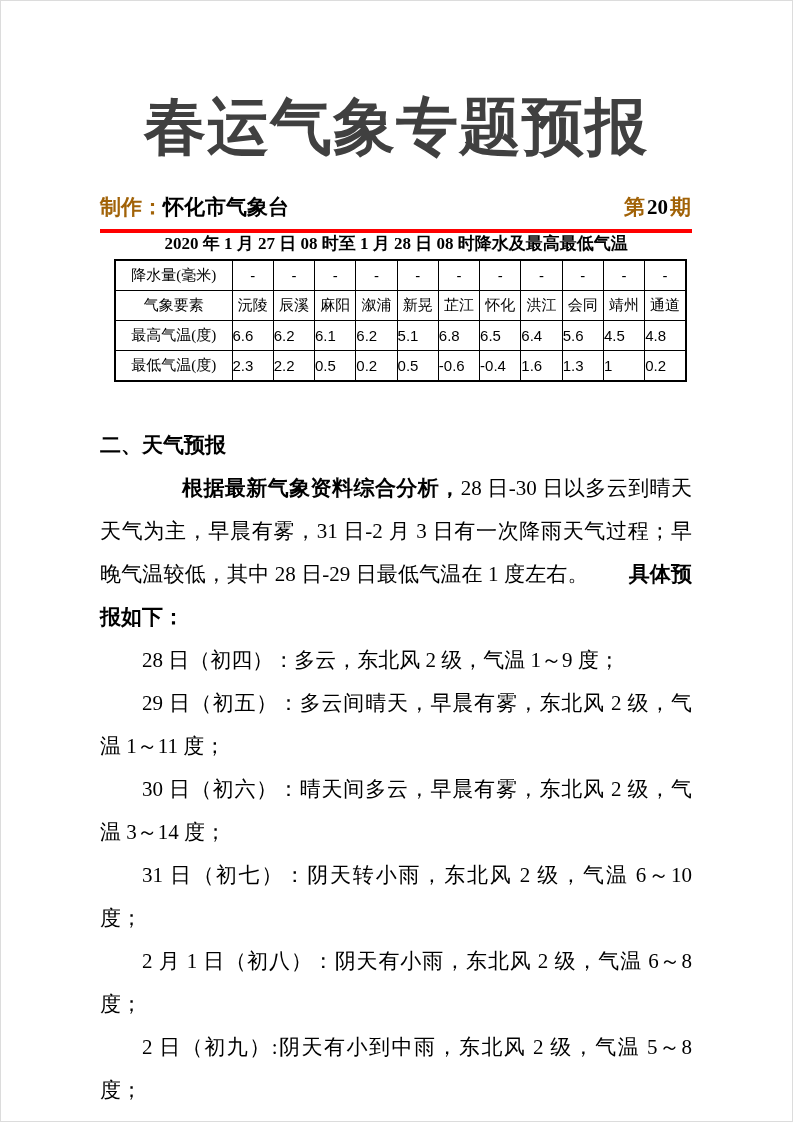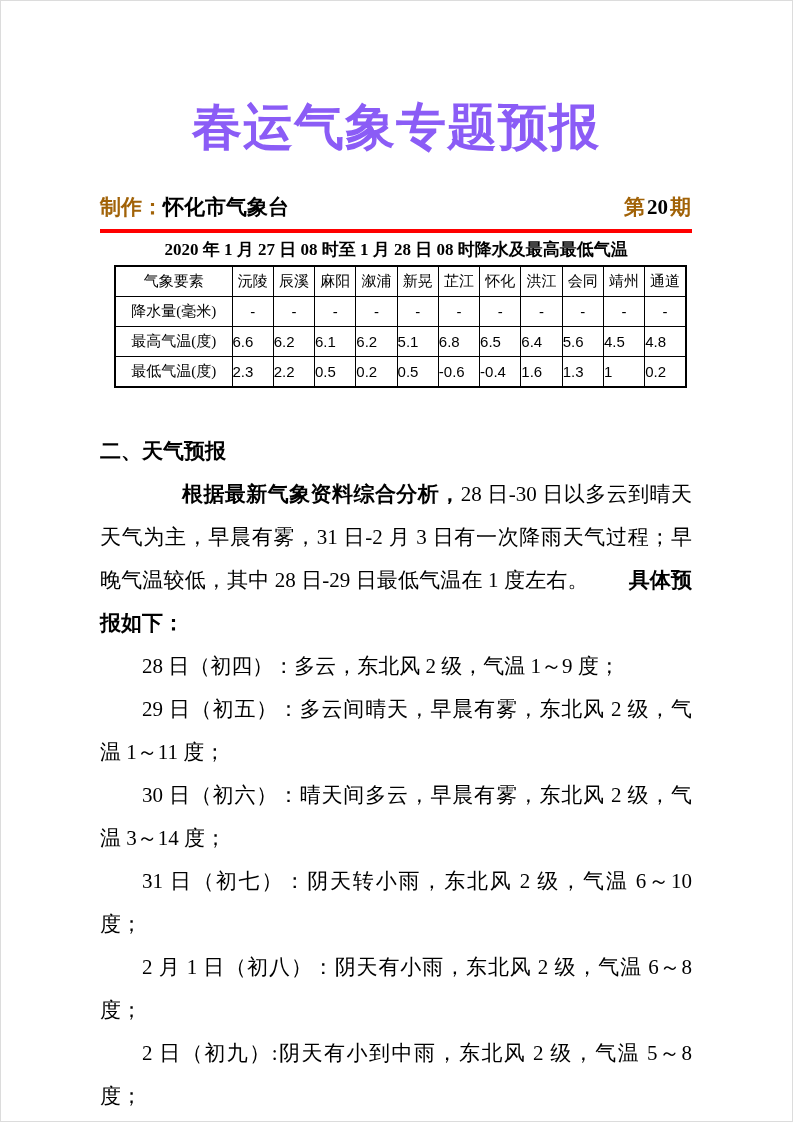--- a/index.html
+++ b/index.html
@@ -12,25 +12,25 @@
   }
   .page {
     position: relative;
     width: 793px; height: 1122px;
     box-sizing: border-box;
     border: 1px solid #dcdcdc;
     padding: 0 100px 0 99px;
   }
   .doc-title {
     margin: 86px 0 0 0;
-    font-size: 50px;
+    font-size: 62px;
     line-height: 80px;
     font-weight: bold;
     text-align: center;
-    color: #8b5cf6;
+    color: #404040;
     letter-spacing: 1px;
     white-space: nowrap;
   }
   .meta-row {
     margin-top: 26px;
     display: flex;
     justify-content: space-between;
     align-items: baseline;
     font-size: 21px;
     font-weight: bold;
@@ -45,21 +45,21 @@
     background: #ff0000;
   }
   .sec-heading {
     margin: 16px 0 0 0;
     font-size: 21px;
     line-height: 26px;
     font-weight: bold;
   }
   .sec-heading.second { margin-top: 50px; }
   .table-title {
-    margin-top: 6px;
+    margin-top: 0;
     font-size: 17px;
     line-height: 22px;
     font-weight: bold;
     text-align: center;
   }
   table.weather {
     margin: 4px 0 0 14px;
     border-collapse: collapse;
     table-layout: fixed;
     width: 571px;
@@ -113,46 +113,46 @@
 
   <div class="table-title">2020 年 1 月 27 日 08 时至 1 月 28 日 08 时降水及最高最低气温</div>
 
   <table class="weather">
     <colgroup>
       <col style="width:117px">
       <col span="11" style="width:41.27px">
     </colgroup>
     <tbody>
         <tr>
+      <td class="cell-label">降水量(毫米)</td>
+      <td class="cell-dash">-</td>
+      <td class="cell-dash">-</td>
+      <td class="cell-dash">-</td>
+      <td class="cell-dash">-</td>
+      <td class="cell-dash">-</td>
+      <td class="cell-dash">-</td>
+      <td class="cell-dash">-</td>
+      <td class="cell-dash">-</td>
+      <td class="cell-dash">-</td>
+      <td class="cell-dash">-</td>
+      <td class="cell-dash">-</td>
+    </tr>
+    <tr>
       <th class="cell-head">气象要素</th>
       <th class="cell-head">沅陵</th>
       <th class="cell-head">辰溪</th>
       <th class="cell-head">麻阳</th>
       <th class="cell-head">溆浦</th>
       <th class="cell-head">新晃</th>
       <th class="cell-head">芷江</th>
       <th class="cell-head">怀化</th>
       <th class="cell-head">洪江</th>
       <th class="cell-head">会同</th>
       <th class="cell-head">靖州</th>
       <th class="cell-head">通道</th>
-    </tr>
-    <tr>
-      <td class="cell-label">降水量(毫米)</td>
-      <td class="cell-dash">-</td>
-      <td class="cell-dash">-</td>
-      <td class="cell-dash">-</td>
-      <td class="cell-dash">-</td>
-      <td class="cell-dash">-</td>
-      <td class="cell-dash">-</td>
-      <td class="cell-dash">-</td>
-      <td class="cell-dash">-</td>
-      <td class="cell-dash">-</td>
-      <td class="cell-dash">-</td>
-      <td class="cell-dash">-</td>
     </tr>
     <tr>
       <td class="cell-label">最高气温(度)</td>
       <td class="cell-num">6.6</td>
       <td class="cell-num">6.2</td>
       <td class="cell-num">6.1</td>
       <td class="cell-num">6.2</td>
       <td class="cell-num">5.1</td>
       <td class="cell-num">6.8</td>
       <td class="cell-num">6.5</td>

